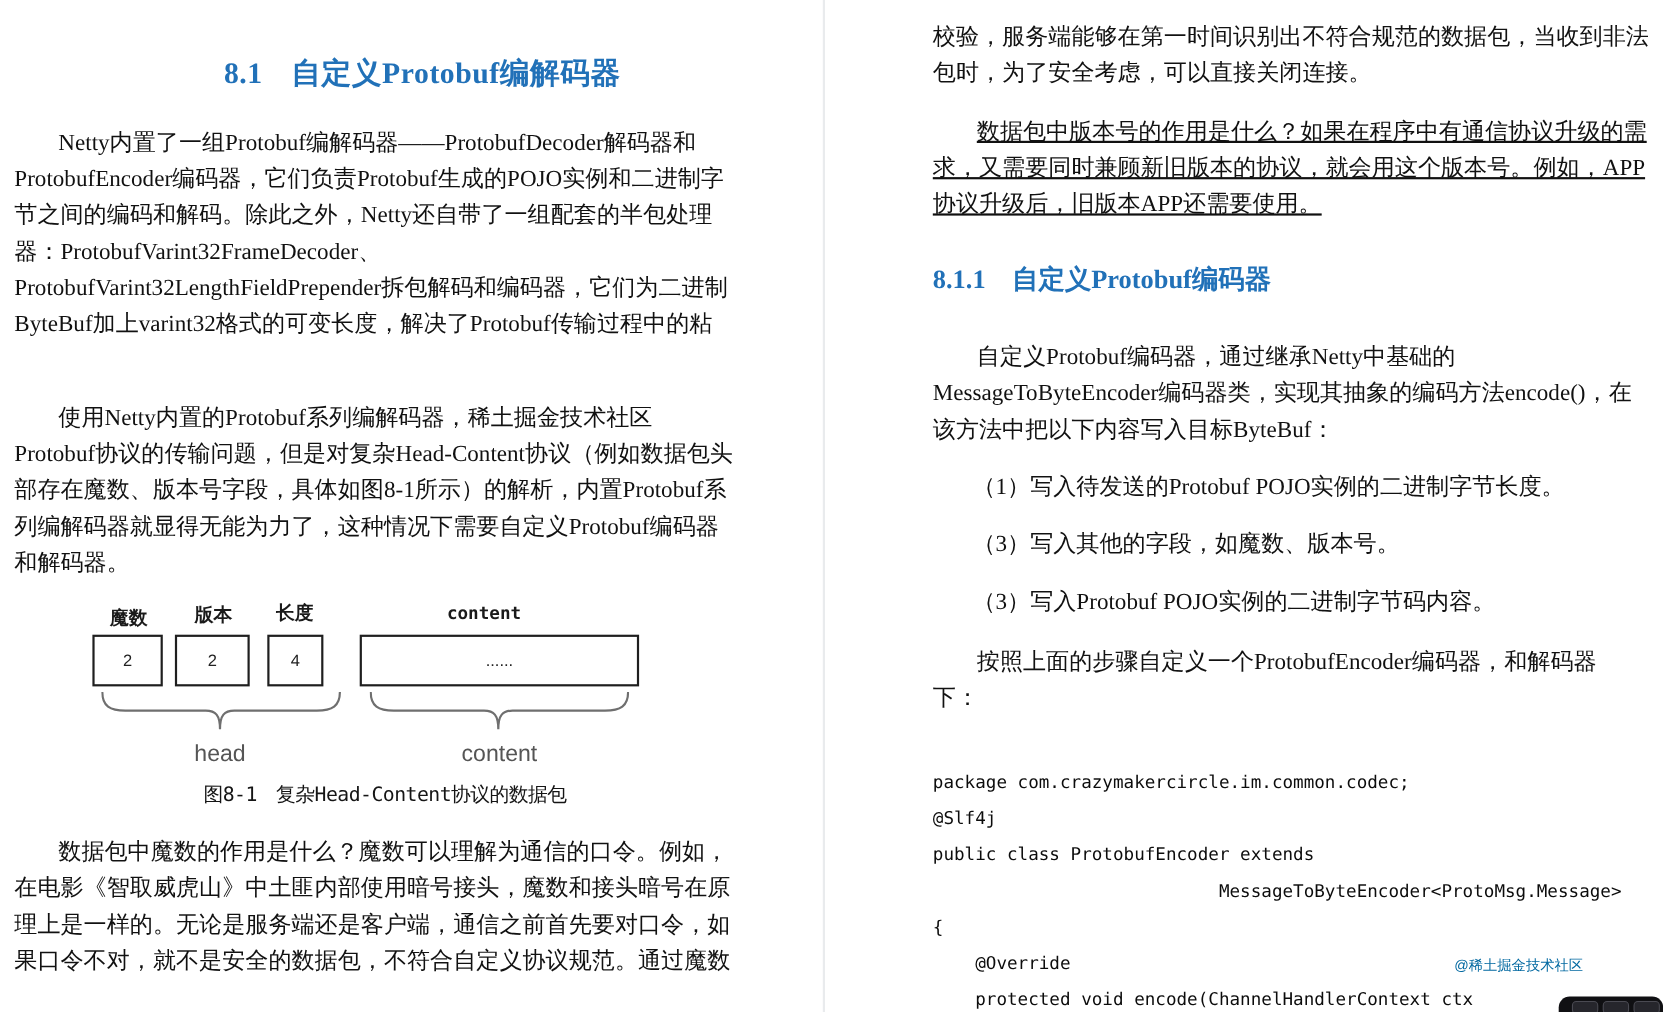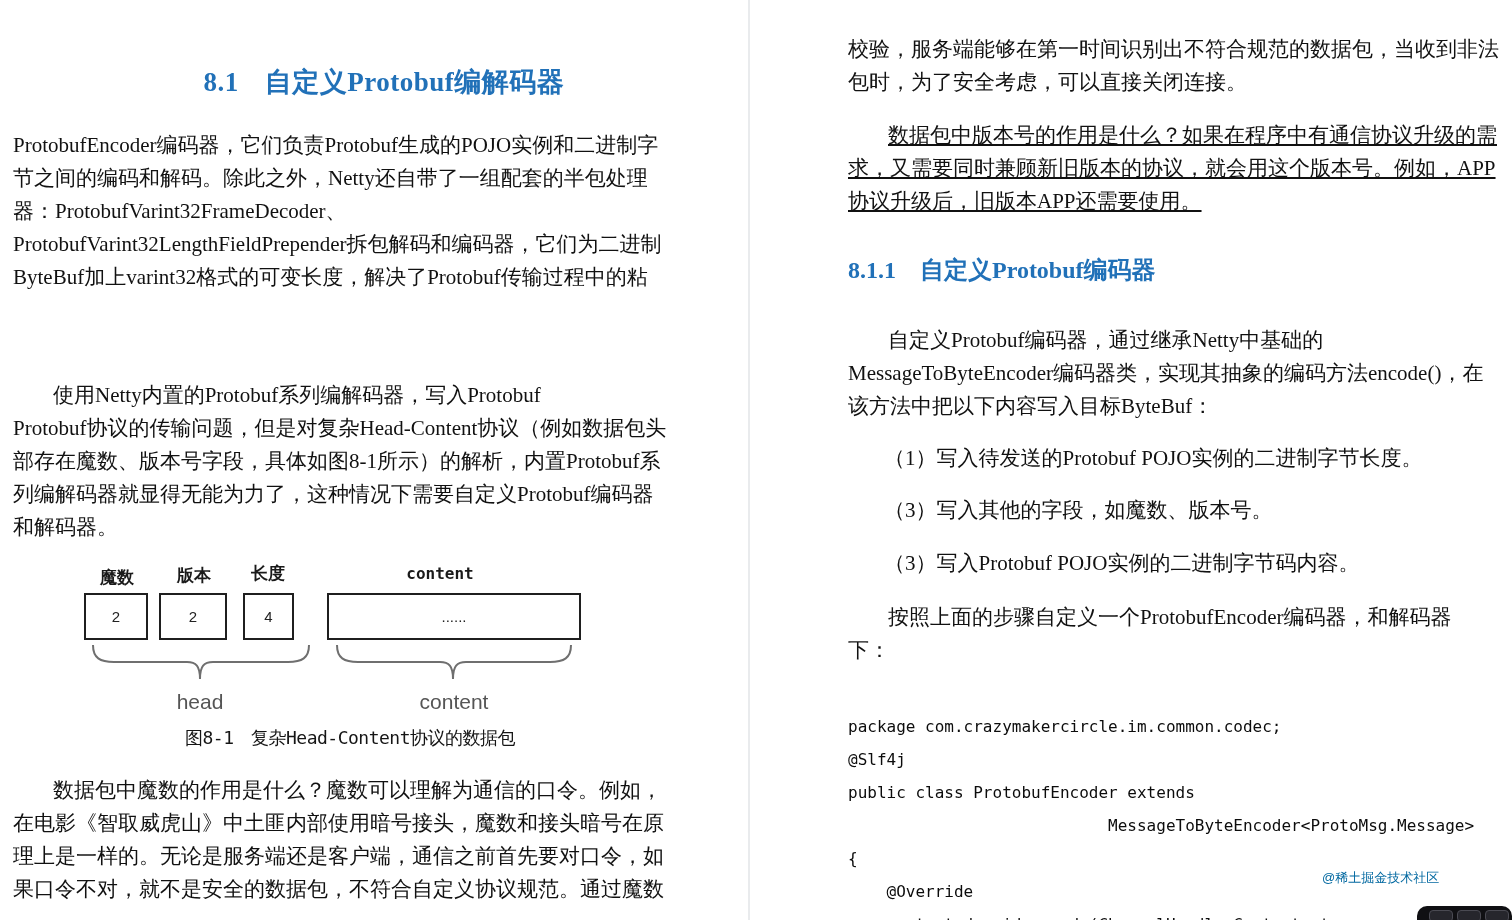--- a/index.html
+++ b/index.html
@@ -4,21 +4,21 @@
 <style>
   * { margin: 0; padding: 0; box-sizing: border-box; }
   html, body {
     width: 1512px; height: 920px;
     background: #ffffff;
     overflow: hidden;
     font-family: "Liberation Serif", "DejaVu Serif", serif;
     color: #111111;
     position: relative;
   }
-  .page { position: absolute; top: 16px; height: 868px; }
+  .page { position: absolute; top: 0; height: 868px; }
   #page-left  { left: 0;   width: 748px; }
   #page-right { left: 750px; width: 762px; }
   .divider {
     position: absolute; left: 748px; top: 0;
     width: 2px; height: 920px; background: #e9ebed;
   }
 
   .abs { position: absolute; }
 
   
@@ -100,29 +100,30 @@
 </head>
 <body>
 
 <div class="page" id="page-left">
 
   <div class="abs h1" style="top:48px;">
     <span class="num">8.1</span><span>自定义Protobuf编解码器</span>
   </div>
 
   <div class="abs para left-block" style="top:113px;">
+    <div class="line indent">Netty内置了一组Protobuf编解码器——ProtobufDecoder解码器和</div>
     <div class="line">ProtobufEncoder编码器，它们负责Protobuf生成的POJO实例和二进制字</div>
     <div class="line">节之间的编码和解码。除此之外，Netty还自带了一组配套的半包处理</div>
     <div class="line">器：ProtobufVarint32FrameDecoder、</div>
     <div class="line">ProtobufVarint32LengthFieldPrepender拆包解码和编码器，它们为二进制</div>
     <div class="line">ByteBuf加上varint32格式的可变长度，解决了Protobuf传输过程中的粘</div>
   </div>
 
   <div class="abs para left-block" style="top:363px;">
-    <div class="line indent">使用Netty内置的Protobuf系列编解码器，写入Protobuf</div>
+    <div class="line indent">使用Netty内置的Protobuf系列编解码器，稀土掘金技术社区</div>
     <div class="line">Protobuf协议的传输问题，但是对复杂Head-Content协议（例如数据包头</div>
     <div class="line">部存在魔数、版本号字段，具体如图8-1所示）的解析，内置Protobuf系</div>
     <div class="line">列编解码器就显得无能为力了，这种情况下需要自定义Protobuf编码器</div>
     <div class="line">和解码器。</div>
   </div>
 
   <div class="abs" id="figure">
     <div class="fld-label" style="left:117px; top:10px;">魔数</div>
     <div class="fld-label" style="left:194px; top:8px;">版本</div>
     <div class="fld-label" style="left:268px; top:6px;">长度</div>

